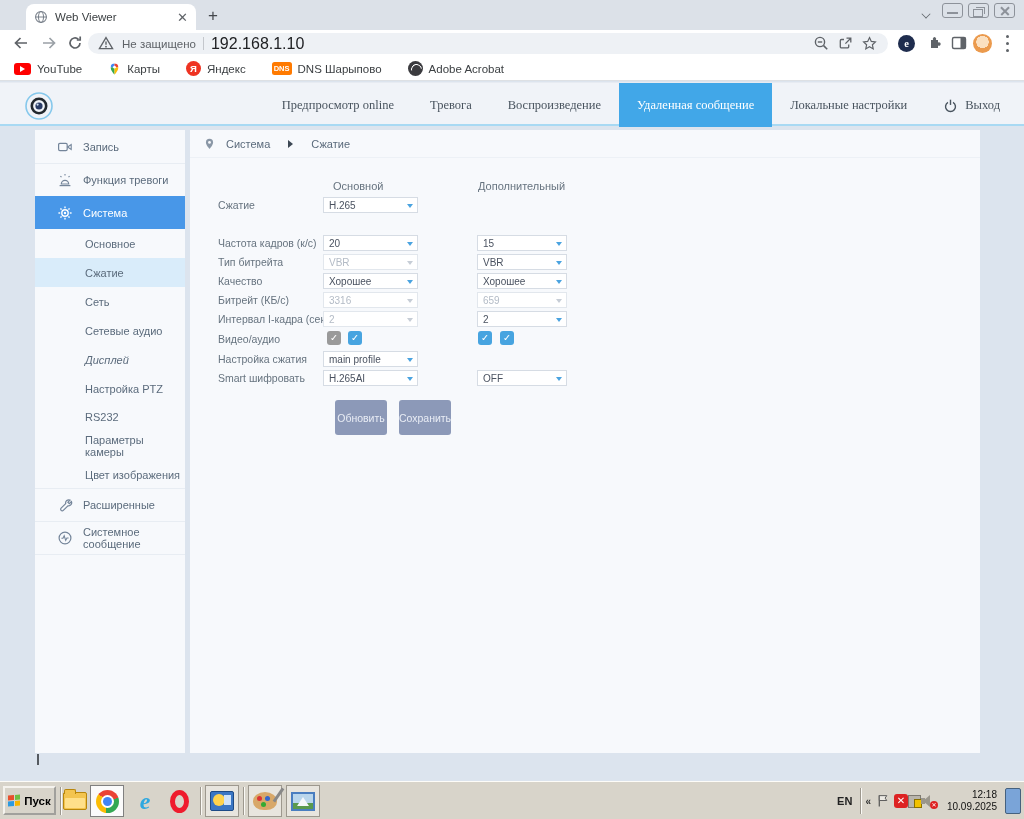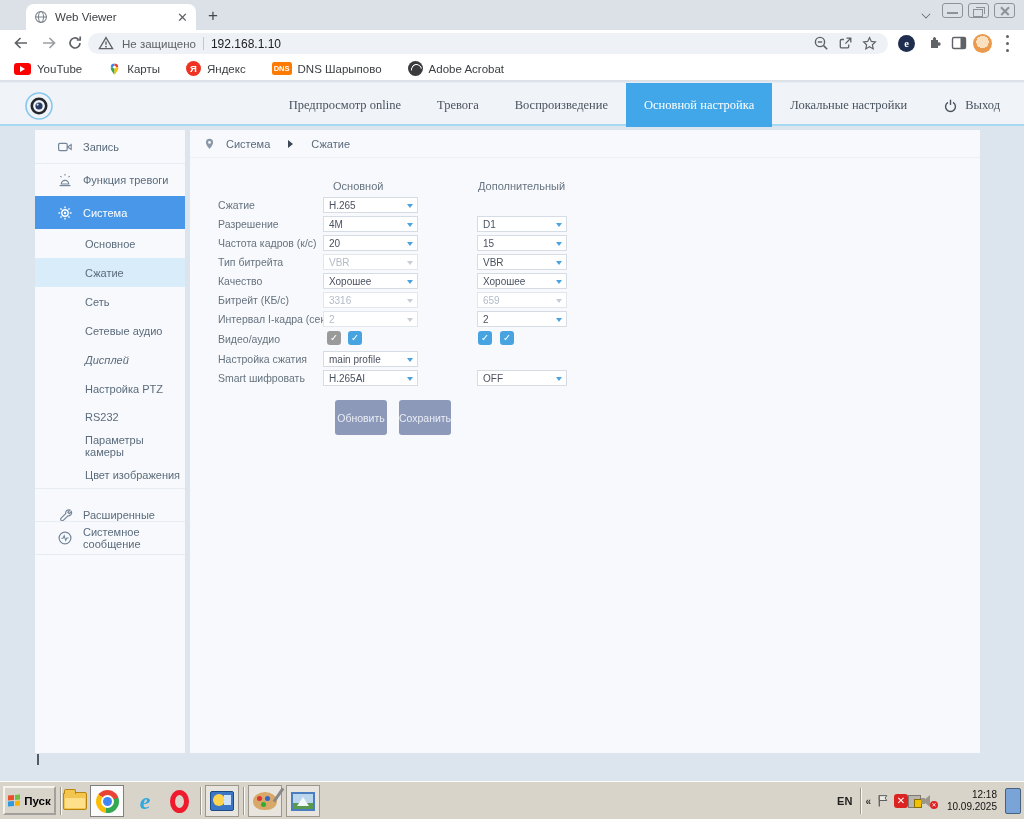--- a/index.html
+++ b/index.html
@@ -24,21 +24,21 @@
   .wc.close::before, .wc.close::after { content:""; position:absolute; left:50%; top:50%; width:11px; height:1.6px; background:#8d929a; }
   .wc.close::before { transform:translate(-50%,-50%) rotate(45deg); }
   .wc.close::after  { transform:translate(-50%,-50%) rotate(-45deg); }
 
   .toolbar { position:absolute; left:0; top:30px; width:1024px; height:27px; background:#ffffff; }
   .navbtn { position:absolute; top:4px; width:18px; height:18px; }
   .omnibox { position:absolute; left:88px; top:3px; width:800px; height:21px; background:#eef1f5;
              border-radius:11px; display:flex; align-items:center; padding:0 10px; gap:7px; }
   .omni-warn { font-size:11.5px; color:#5f6368; }
   .omni-div { width:1px; height:13px; background:#c4c7cc; }
-  .omni-url { font-size:12px; color:#202124; }
+  .omni-url { font-size:16px; color:#202124; }
   .omni-spacer { flex:1; }
   .ombtn { width:17px; height:17px; flex:none; }
 
   .ext-badge { position:absolute; left:898px; top:5px; width:17px; height:17px; border-radius:50%;
                background:#1f2d4e; color:#fff; font-size:10.5px; font-weight:bold; text-align:center; line-height:17px;
                font-family:"Liberation Serif",serif; }
   .avatar { position:absolute; left:973px; top:4px; width:19px; height:19px; border-radius:50%;
             background:radial-gradient(circle at 50% 42%, #fbe0c0 0 42%, #eb9a4d 43% 100%); }
   .dots3 { position:absolute; left:1005px; top:5px; width:4px; height:17px; display:flex; flex-direction:column;
            justify-content:space-between; align-items:center; }
@@ -301,21 +301,21 @@
       <div class="nav-item">
           <span>Предпросмотр online</span>
         </div>
       <div class="nav-item">
           <span>Тревога</span>
         </div>
       <div class="nav-item">
           <span>Воспроизведение</span>
         </div>
       <div class="nav-item active">
-          <span>Основной настройка</span>
+          <span>Удаленная сообщение</span>
         </div>
       <div class="nav-item">
           <span>Локальные настройки</span>
         </div>
       <div class="nav-item">
         <span>
           <svg width="15" height="15" viewBox="0 0 16 16">
               <path d="M5.3 4.6 a5.3 5.3 0 1 0 5.4 0" fill="none" stroke="#49545f" stroke-width="1.5"></path>
               <line x1="8" y1="1.8" x2="8" y2="7.4" stroke="#49545f" stroke-width="1.5"></line>
             </svg>
@@ -388,21 +388,21 @@
     <div class="sb-sub" style="top:272px;">
         <span>RS232</span>
       </div>
     <div class="sb-sub" style="top:301px;">
         <span>Параметры камеры</span>
       </div>
     <div class="sb-sub" style="top:330px;">
         <span>Цвет изображения</span>
       </div>
     <div class="sb-sep" style="top:358px;"></div>
-    <div class="sb-item" style="top:368px;">
+    <div class="sb-item" style="top:358px;">
       <span class="sb-icon">
         <svg width="16" height="16" viewBox="0 0 16 16">
             <path d="M13 3.1 a3.1 3.1 0 0 0-4.3 3.5 L4.1 11.2 a1.55 1.55 0 1 0 2.2 2.2 l4.6-4.6 a3.1 3.1 0 0 0 3.5-4.3 L12.3 6.6 10.9 5.2 z" fill="none" stroke="#74859a" stroke-width="1.2"></path>
           </svg>
       </span>
       <span>Расширенные</span>
     </div>
     <div class="sb-sep" style="top:391px;"></div>
     <div class="sb-item" style="top:391px;">
       <span class="sb-icon">
@@ -429,31 +429,20 @@
       <span>Сжатие</span>
     </div>
 
     <div class="col-header" style="left:143px;">Основной</div>
     <div class="col-header" style="left:288px;">Дополнительный</div>
 
     <div class="form-row" style="top:66px;">
       <span class="f-label">Сжатие</span>
       <div class="dd c1">
           <span>H.265</span>
-          <i class="arr"></i>
-        </div>
-    </div>
-    <div class="form-row" style="top:85px;">
-      <span class="f-label">Разрешение</span>
-      <div class="dd c1">
-          <span>4M</span>
-          <i class="arr"></i>
-        </div>
-      <div class="dd c2">
-          <span>D1</span>
           <i class="arr"></i>
         </div>
     </div>
     <div class="form-row" style="top:104px;">
       <span class="f-label">Частота кадров (к/с)</span>
       <div class="dd c1">
           <span>20</span>
           <i class="arr"></i>
         </div>
       <div class="dd c2">

